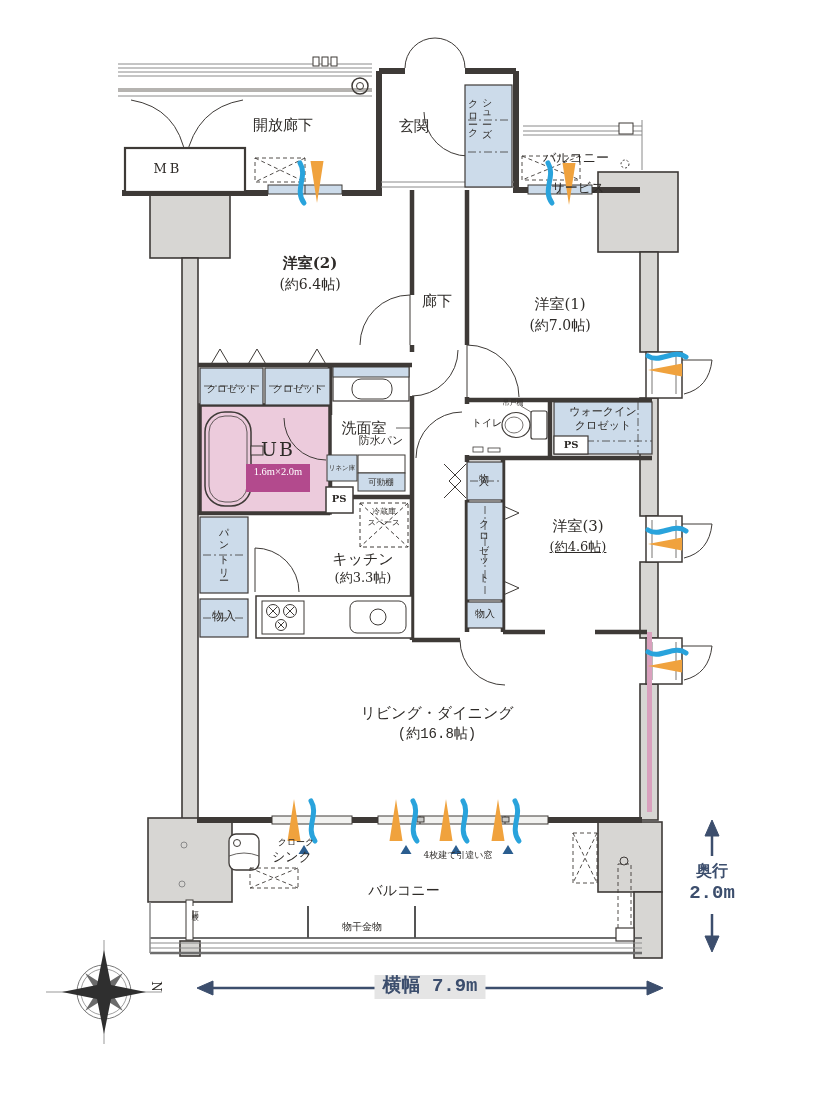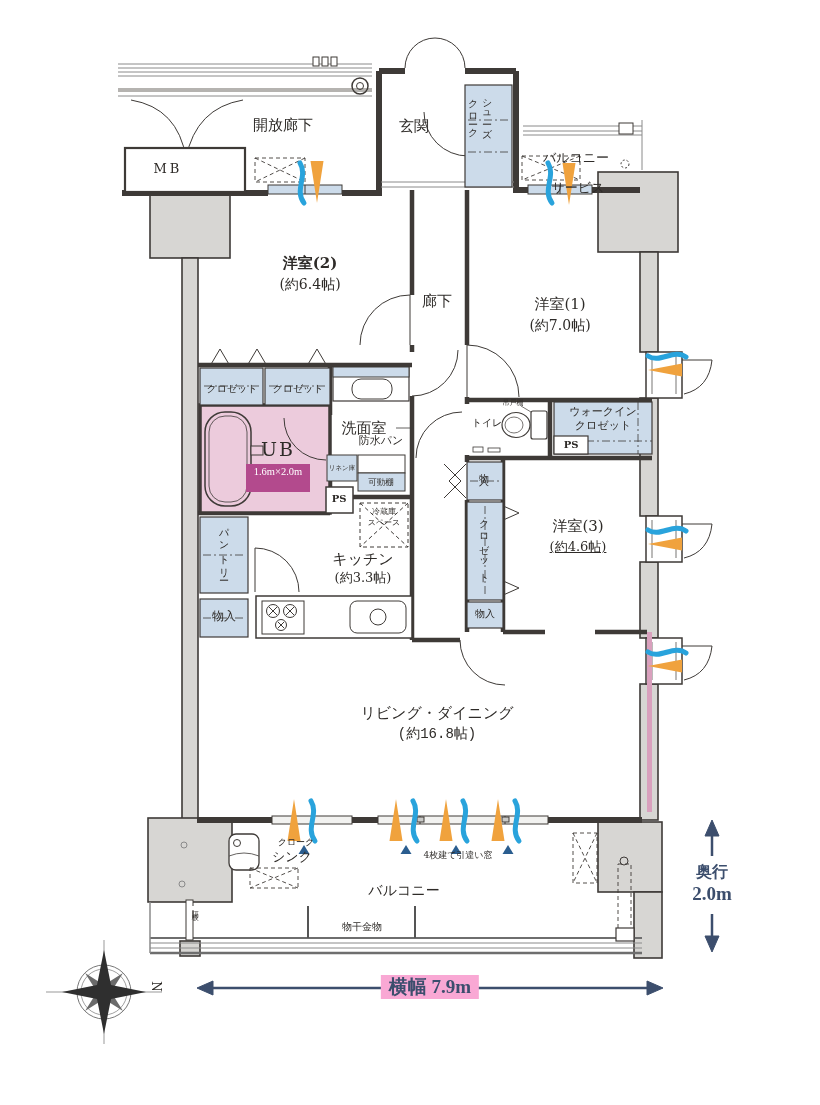--- a/index.html
+++ b/index.html
@@ -2,21 +2,21 @@
 <html><head>
 <meta charset="utf-8">
 <style>
   html,body{margin:0;padding:0;background:#ffffff;}
   #stage{position:relative;width:820px;height:1105px;background:#ffffff;overflow:hidden;
          font-family:"DejaVu Serif",serif;}
   svg{position:absolute;left:0;top:0;}
   .lbl{position:absolute;color:#2e2b28;white-space:nowrap;font-family:"DejaVu Serif",serif;line-height:1.25;}
   .c{transform:translateX(-50%);text-align:center;}
   .v{writing-mode:vertical-rl;text-orientation:upright;letter-spacing:2px;}
-  .dim{font-family:Liberation Serif, serif;font-weight:bold;color:#3c4e6d;}
+  .dim{font-family:Liberation Mono, monospace;font-weight:bold;color:#3c4e6d;}
   .badge{position:absolute;background:#b34a8d;color:#ffffff;text-align:center;
          font-family:"Liberation Serif",serif;}
 </style>
 </head>
 <body>
 
 <div id="stage">
 
 <svg width="820" height="1105" viewBox="0 0 820 1105">
   <defs>
@@ -349,18 +349,18 @@
 <div class="lbl c" style="left:437px;top:704px;font-size:15px;">リビング・ダイニング</div>
 <div class="lbl c" style="left:437px;top:726px;font-size:14px;font-family:Liberation Mono, monospace;">(約16.8帖)</div>
 
 <div class="lbl c" style="left:296px;top:837px;font-size:9px;">クローク</div>
 <div class="lbl c" style="left:292px;top:849px;font-size:13px;text-align:right;">シンク</div>
 <div class="lbl c" style="left:458px;top:850px;font-size:9px;">4枚建て引違い窓</div>
 <div class="lbl c" style="left:404px;top:882px;font-size:14px;">バルコニー</div>
 <div class="lbl c" style="left:362px;top:921px;font-size:10px;background:#ffffff;padding:0 3px;">物干金物</div>
 <div class="lbl v" style="left:190px;top:906px;font-size:7px;background:#ffffff;">隔板</div>
 
-<div class="lbl dim c" style="left:430px;top:975px;font-size:19px;background:#f9a8d4;padding:0 8px;">横幅 7.9m</div>
+<div class="lbl dim c" style="left:430px;top:975px;font-size:19px;background:#e5e5e5;padding:0 8px;">横幅 7.9m</div>
 <div class="lbl dim c" style="left:712px;top:862px;font-size:16px;">奥行</div>
 <div class="lbl dim c" style="left:712px;top:882px;font-size:19px;">2.0m</div>
 <div class="lbl" style="left:150px;top:979px;font-size:12px;transform:rotate(90deg);">N</div>
 
 </div>
 
 </body></html>

